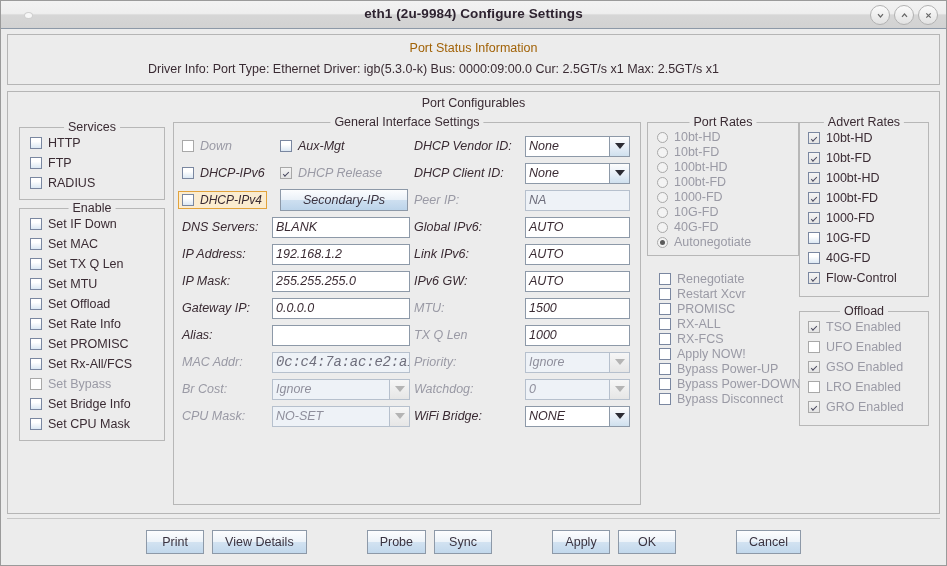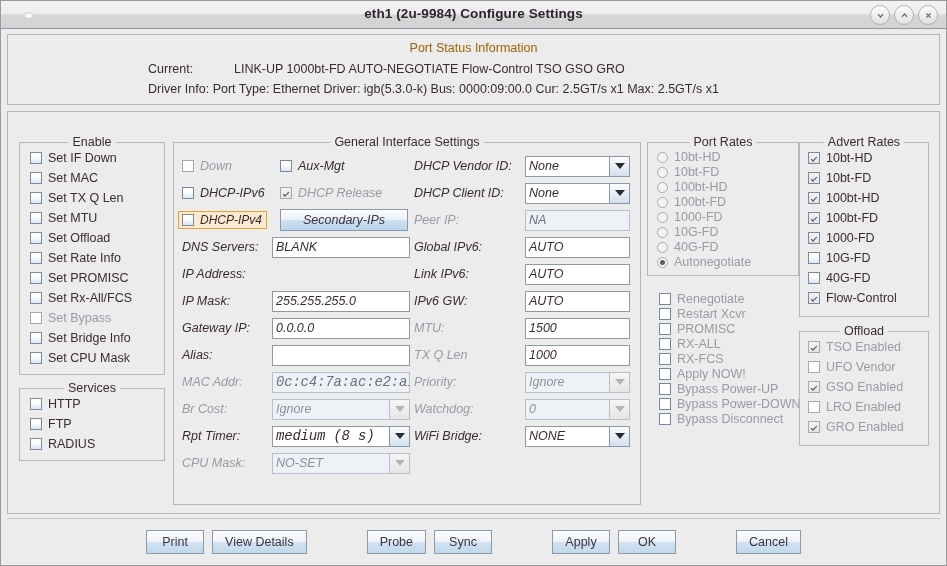--- a/index.html
+++ b/index.html
@@ -269,33 +269,48 @@
       <div class="tbtn">
         <svg width="9" height="9" viewBox="0 0 9 9">
             <path d="M2.3 2.3 L6.7 6.7 M6.7 2.3 L2.3 6.7" fill="none" stroke="#666" stroke-width="1.2"></path>
           </svg>
       </div>
     </div>
   </div>
 
   <div class="statuspanel">
     <div class="status-title">Port Status Information</div>
-    <div class="status-row">
-      <span class="lbl cur-lbl">Current:</span><span>LINK-UP 1000bt-FD AUTO-NEGOTIATE Flow-Control TSO GSO GRO</span>
-    </div>
     <div class="status-row" style="padding-left:140px">
       <span class="lbl">Driver Info:</span>&nbsp;<span>Port Type: Ethernet   Driver: igb(5.3.0-k)  Bus: 0000:09:00.0 Cur: 2.5GT/s x1  Max: 2.5GT/s x1</span>
     </div>
   </div>
 
   <div class="configpanel">
+    <div class="config-title">Port Configurables</div>
 
     <div class="config-body">
 
       <div class="col-left">
+        <div class="group" style="margin-top:13px">
+          <div class="legend">Services</div>
+          <div class="group-inner" id="services-list">
+              <div class="crow">
+                <span class="cb"></span>
+                <span>HTTP</span>
+              </div>
+              <div class="crow">
+                <span class="cb"></span>
+                <span>FTP</span>
+              </div>
+              <div class="crow">
+                <span class="cb"></span>
+                <span>RADIUS</span>
+              </div>
+            </div>
+        </div>
         <div class="group">
           <div class="legend">Enable</div>
           <div class="group-inner" id="enable-list">
               <div class="crow">
                 <span class="cb"></span>
                 <span>Set IF Down</span>
               </div>
               <div class="crow">
                 <span class="cb"></span>
                 <span>Set MAC</span>
@@ -328,37 +343,20 @@
                 <span class="cb dis"></span>
                 <span>Set Bypass</span>
               </div>
               <div class="crow">
                 <span class="cb"></span>
                 <span>Set Bridge Info</span>
               </div>
               <div class="crow">
                 <span class="cb"></span>
                 <span>Set CPU Mask</span>
-              </div>
-            </div>
-        </div>
-        <div class="group" style="margin-top:13px">
-          <div class="legend">Services</div>
-          <div class="group-inner" id="services-list">
-              <div class="crow">
-                <span class="cb"></span>
-                <span>HTTP</span>
-              </div>
-              <div class="crow">
-                <span class="cb"></span>
-                <span>FTP</span>
-              </div>
-              <div class="crow">
-                <span class="cb"></span>
-                <span>RADIUS</span>
               </div>
             </div>
         </div>
       </div>
 
       <div class="col-mid">
         <div class="group gis">
           <div class="legend">General Interface Settings</div>
           <div class="group-inner">
             <div class="gis-grid">
@@ -397,20 +395,21 @@
                   <div class="btn-sec">Secondary-IPs</div>
                 </div>
 
                 <div id="gis-left-rows">
                     <div class="frow">
                       <div class="flabel">DNS Servers:</div>
                       <div class="tf">BLANK</div>
                     </div>
                     <div class="frow">
                       <div class="flabel">IP Address:</div>
+                      <div class="tf">192.168.1.2</div>
                     </div>
                     <div class="frow">
                       <div class="flabel">IP Mask:</div>
                       <div class="tf">255.255.255.0</div>
                     </div>
                     <div class="frow">
                       <div class="flabel">Gateway IP:</div>
                       <div class="tf">0.0.0.0</div>
                     </div>
                     <div class="frow">
@@ -424,29 +423,20 @@
                     <div class="frow">
                       <div class="flabel dis">Br Cost:</div>
                       <div class="combo dis">
                         <div class="tf dis">Ignore</div>
                         <div class="arrow">
                           <i></i>
                         </div>
                       </div>
                     </div>
                     <div class="frow">
-                      <div class="flabel">Rpt Timer:</div>
-                      <div class="combo">
-                        <div class="tf mono">medium  (8 s)</div>
-                        <div class="arrow">
-                          <i></i>
-                        </div>
-                      </div>
-                    </div>
-                    <div class="frow">
                       <div class="flabel dis">CPU Mask:</div>
                       <div class="combo dis">
                         <div class="tf dis">NO-SET</div>
                         <div class="arrow">
                           <i></i>
                         </div>
                       </div>
                     </div>
                   </div>
               </div>
@@ -647,21 +637,21 @@
         </div>
         <div class="group" style="margin-top:14px">
           <div class="legend">Offload</div>
           <div class="group-inner" id="offload-list">
               <div class="crow dis">
                 <span class="cb dis check shade"></span>
                 <span>TSO Enabled</span>
               </div>
               <div class="crow dis">
                 <span class="cb dis"></span>
-                <span>UFO Vendor</span>
+                <span>UFO Enabled</span>
               </div>
               <div class="crow dis">
                 <span class="cb dis check shade"></span>
                 <span>GSO Enabled</span>
               </div>
               <div class="crow dis">
                 <span class="cb dis"></span>
                 <span>LRO Enabled</span>
               </div>
               <div class="crow dis">

